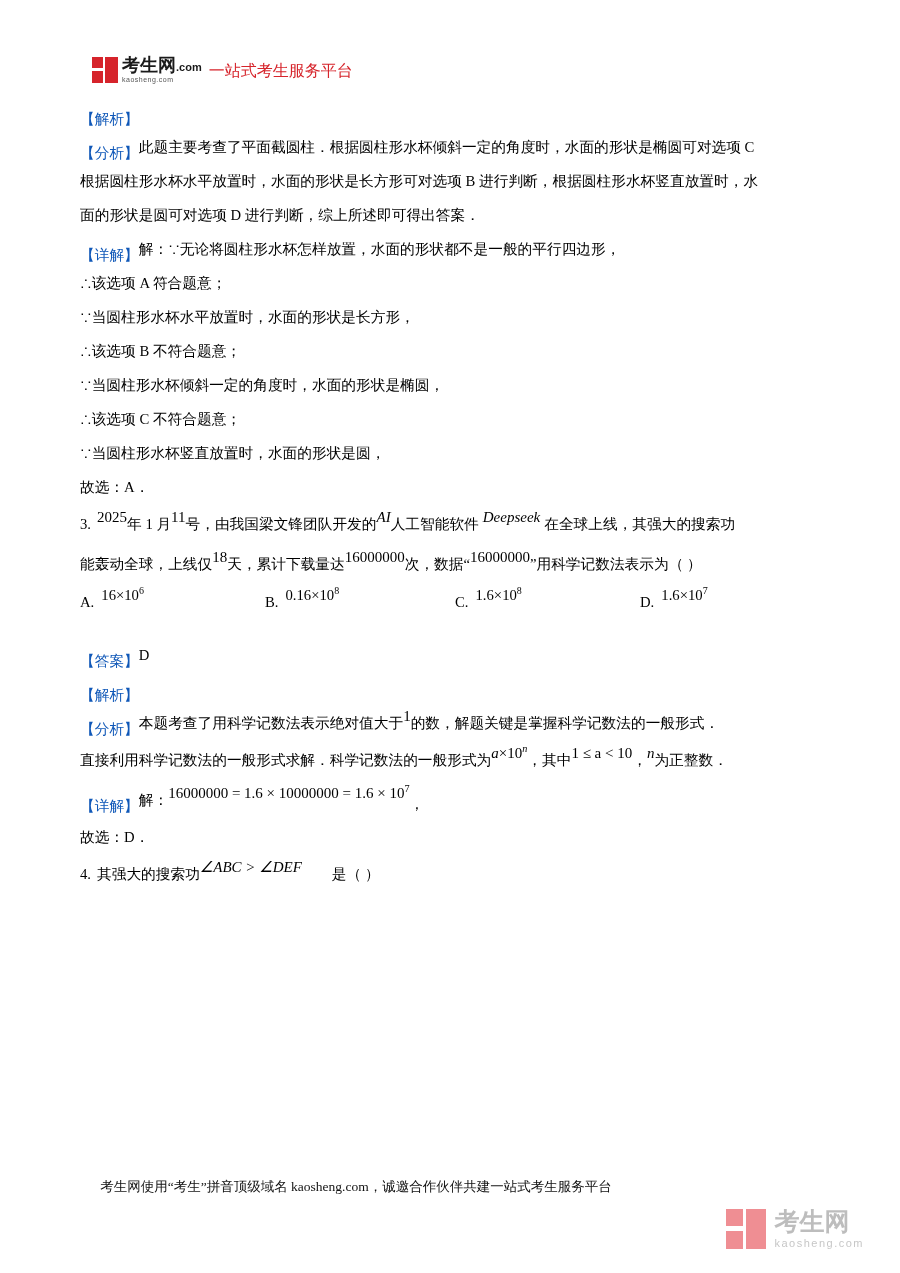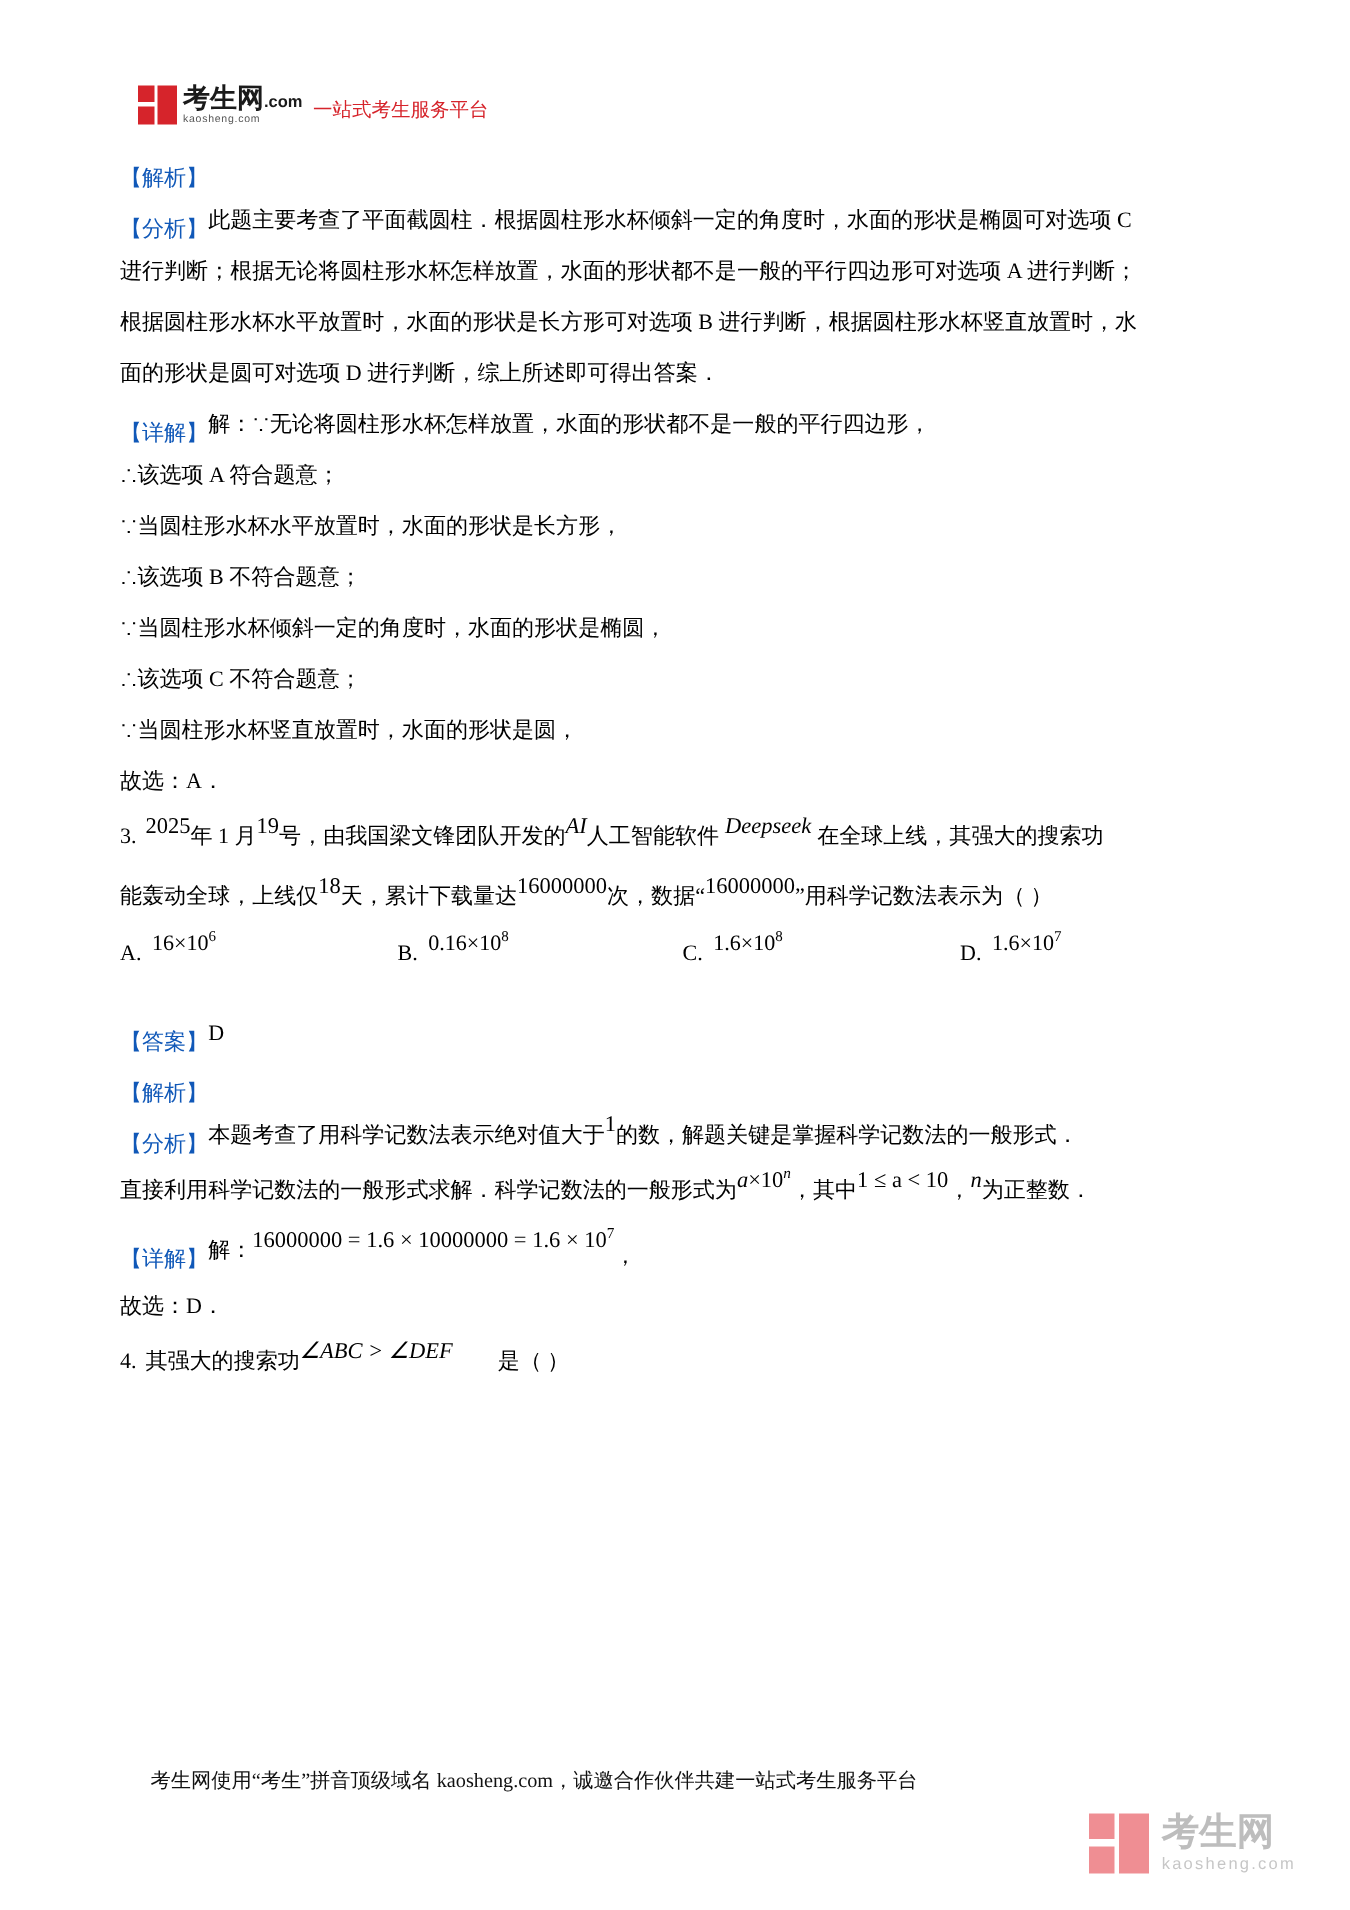--- a/index.html
+++ b/index.html
@@ -73,21 +73,21 @@
   }
   .logo-en {
     font-family: "Liberation Sans", sans-serif;
     font-size: 7px;
     color: #555;
     letter-spacing: 0.5px;
     margin-top: 2px;
   }
   .logo-slogan {
     font-family: "Liberation Sans", sans-serif;
-    font-size: 13px;
+    font-size: 16px;
     color: #d6242b;
     padding-bottom: 1px;
   }
 
   
   .content {
     position: absolute;
     top: 96px;
     left: 80px;
     width: 748px;
@@ -232,23 +232,20 @@
 
     <div class="line">
       <span class="tag">【解析】</span>
     </div>
 
     <div class="line">
       <span class="tag">【分析】</span>
         <span>此题主要考查了平面截圆柱．根据圆柱形水杯倾斜一定的角度时，水面的形状是椭圆可对选项 C</span>
     </div>
     <div class="line">
-      <span>进行判断；根据无论将圆柱形水杯怎样放置，水面的形状都不是一般的平行四边形可对选项 A 进行判断；</span>
-    </div>
-    <div class="line">
       <span>根据圆柱形水杯水平放置时，水面的形状是长方形可对选项 B 进行判断，根据圆柱形水杯竖直放置时，水</span>
     </div>
     <div class="line">
       <span>面的形状是圆可对选项 D 进行判断，综上所述即可得出答案．</span>
     </div>
 
     <div class="line">
       <span class="tag">【详解】</span>
         <span>解：∵无论将圆柱形水杯怎样放置，水面的形状都不是一般的平行四边形，</span>
     </div>
@@ -271,21 +268,21 @@
       <span>∵当圆柱形水杯竖直放置时，水面的形状是圆，</span>
     </div>
     <div class="line">
       <span>故选：A．</span>
     </div>
 
     <div class="line tall">
       <span>3.</span>
       <span class="raise num" style="margin-left:6px">2025</span>
       <span>年 1 月</span>
-      <span class="raise num">19</span>
+      <span class="raise num">11</span>
       <span>号，由我国梁文锋团队开发的</span>
       <span class="raise it">AI</span>
       <span>人工智能软件</span>
       <span class="raise it" style="margin-left:4px">Deepseek</span>
       <span style="margin-left:4px">在全球上线，其强大的搜索功</span>
     </div>
     <div class="line tall">
       <span>能轰动全球，上线仅</span>
       <span class="raise num">18</span>
       <span>天，累计下载量达</span>

